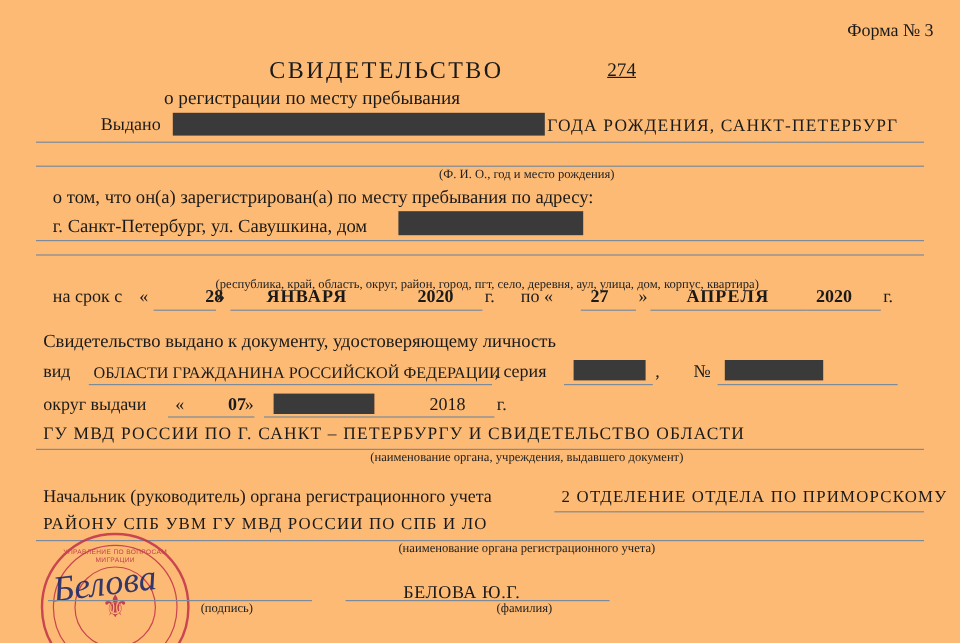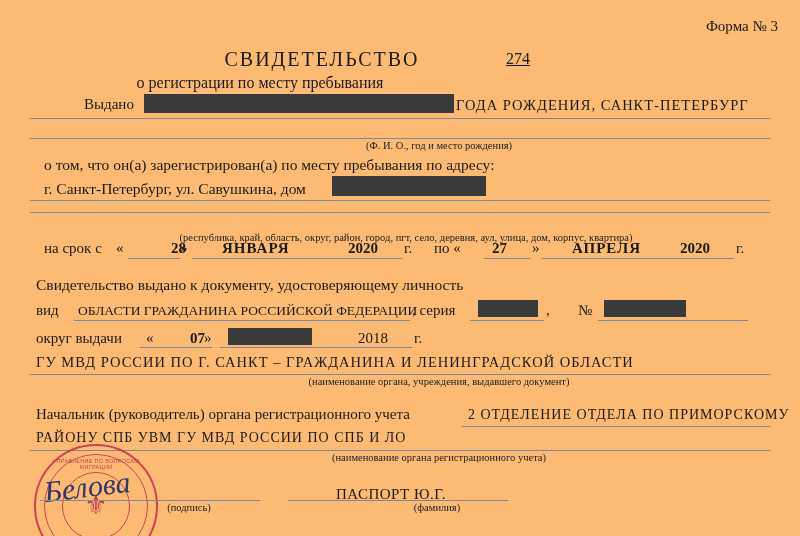--- a/index.html
+++ b/index.html
@@ -215,38 +215,38 @@
   <div class="txt" style="left:146px; top:330px;">«</div>
   <div class="txt" style="left:170px; top:330px; font-weight:bold;margin-left:20px;">07</div>
   <div class="txt" style="left:204px; top:330px;">»</div>
   <div class="redact" style="left:228px; top:328px; width:84px; height:17px;"></div>
   <div class="txt" style="left:358px; top:330px; font-weight:normal;">2018</div>
   <div class="txt" style="left:414px; top:330px;">г.</div>
   <div class="rule" style="left:140px; top:347px; width:72px;"></div>
   <div class="rule" style="left:220px; top:347px; width:130px;"></div>
   <div class="rule" style="left:350px; top:347px; width:62px;"></div>
 
-  <div class="txt caps-sp" style="left:36px; top:354px; font-size:14.5px;">ГУ  МВД  РОССИИ  ПО  Г. САНКТ – ГРАЖДАНИНА  И  ЛЕНИНГРАДСКОЙ ОБЛАСТИ</div>
+  <div class="txt caps-sp" style="left:36px; top:354px; font-size:14.5px;">ГУ  МВД  РОССИИ  ПО  Г. САНКТ – ПЕТЕРБУРГУ  И  СВИДЕТЕЛЬСТВО ОБЛАСТИ</div>
   <div class="rule" style="left:30px; top:374px; width:740px;"></div>
   <div class="txt-sm" style="left:0; top:376px; width:800px;">(наименование органа, учреждения, выдавшего документ)</div>
 
   <div class="txt" style="left:36px; top:406px; font-size:15px;">Начальник (руководитель) органа регистрационного учета</div>
   <div class="txt caps-sp" style="left:468px; top:407px; font-size:14px;">2 ОТДЕЛЕНИЕ ОТДЕЛА  ПО ПРИМОРСКОМУ</div>
   <div class="rule" style="left:462px; top:426px; width:308px;"></div>
   <div class="txt caps-sp" style="left:36px; top:430px; font-size:14px;">РАЙОНУ СПБ УВМ  ГУ  МВД  РОССИИ  ПО СПБ  И  ЛО</div>
   <div class="rule" style="left:30px; top:450px; width:740px;"></div>
   <div class="txt-sm" style="left:0; top:452px; width:800px;">(наименование органа регистрационного учета)</div>
 
   <div class="stamp">
     <div class="stamp-text-top">УПРАВЛЕНИЕ ПО ВОПРОСАМ МИГРАЦИИ</div>
     <div class="stamp-eagle">⚜</div>
 
   </div>
   <div class="signature">Белова</div>
 
   <div class="rule" style="left:40px; top:500px; width:220px;"></div>
   <div class="txt-sm" style="left:40px; top:502px; width:220px;">(подпись)</div>
 
-  <div class="txt" style="left:336px; top:486px; font-size:15px; letter-spacing:.5px;">ПАСПОРТ Ю.Г.</div>
+  <div class="txt" style="left:336px; top:486px; font-size:15px; letter-spacing:.5px;">БЕЛОВА Ю.Г.</div>
   <div class="rule" style="left:288px; top:500px; width:220px;"></div>
   <div class="txt-sm" style="left:288px; top:502px; width:220px;">(фамилия)</div>
 
 </div>
 
 </body></html>

